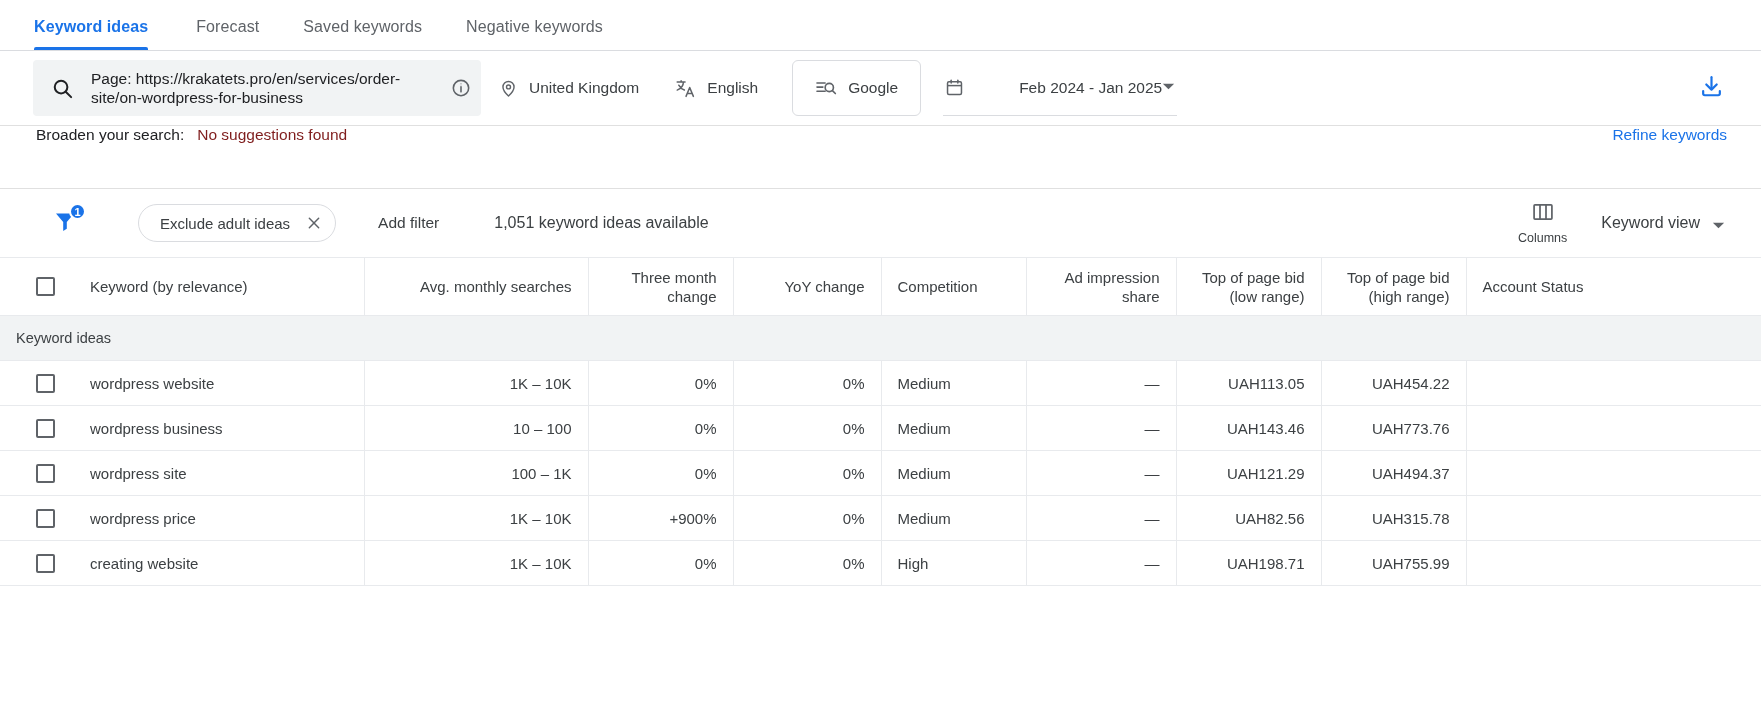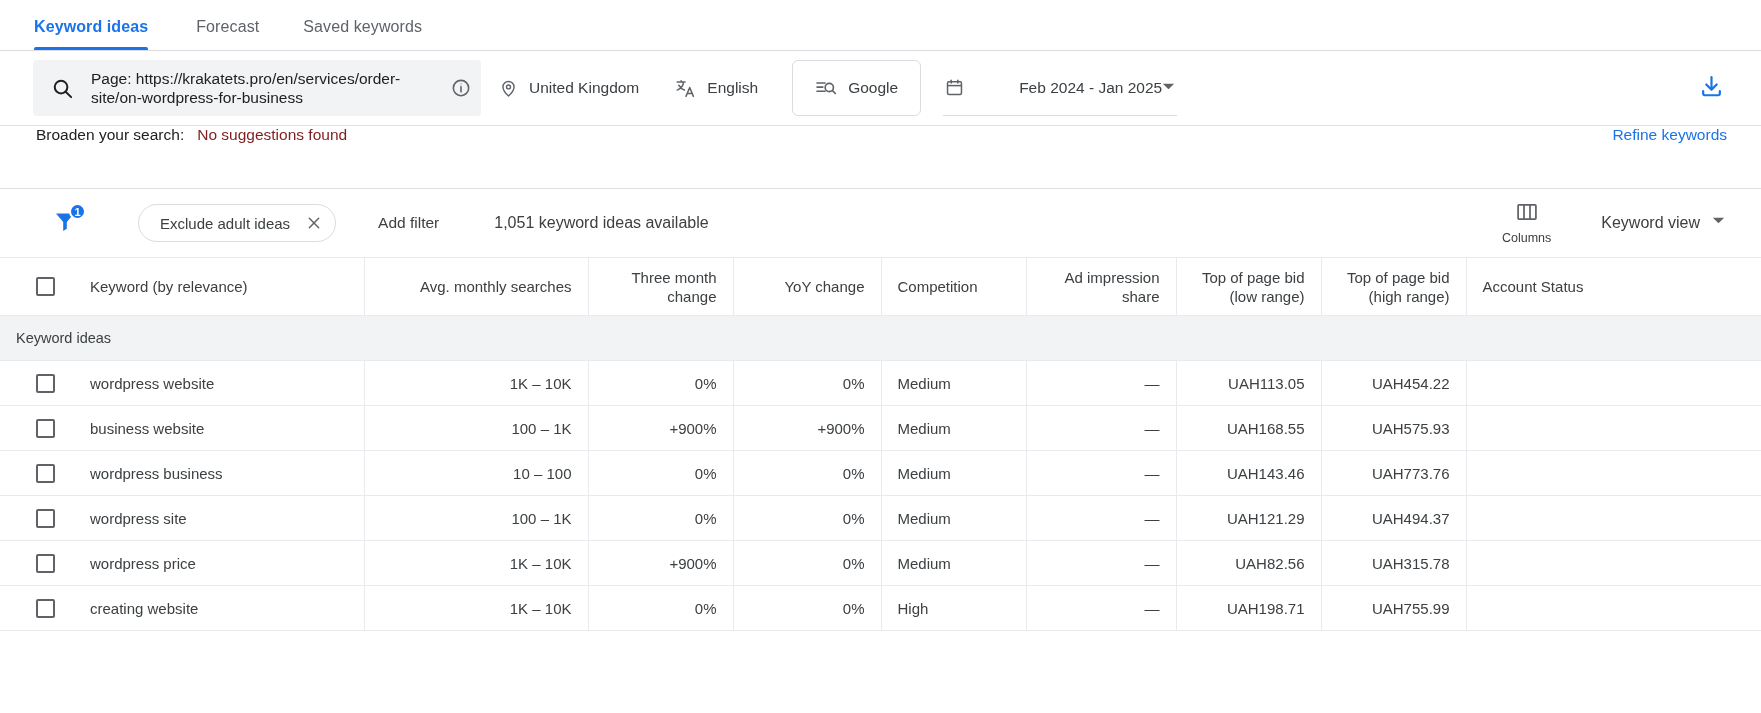--- a/index.html
+++ b/index.html
@@ -187,23 +187,23 @@
     margin-left: 55px;
     white-space: nowrap;
   }
   .fr-right { margin-left: auto; display: flex; align-items: center; }
   .columns-btn {
     display: flex; flex-direction: column; align-items: center;
     cursor: pointer; padding: 0 10px;
   }
   .columns-btn .cb-label { font-size: 12.5px; color: #3c4043; margin-top: 5px; }
   .keyword-view {
-    display: flex; align-items: flex-start;
+    display: flex; align-items: flex-end;
     font-size: 16px; color: #3c4043;
-    margin-left: 40px; margin-right: 12px;
+    margin-left: 24px; margin-right: 12px;
     cursor: pointer; white-space: nowrap;
   }
   .keyword-view .kv-caret { margin-left: 12px; display:flex; }
 
   
   table.kwtable {
     width: 1761px;
     border-collapse: collapse;
     table-layout: fixed;
     font-size: 15px;
@@ -264,20 +264,23 @@
 
 <div class="tabbar">
   <div class="tab active">
     <span>Keyword ideas</span>
   </div>
   <div class="tab">
     <span>Forecast</span>
   </div>
   <div class="tab">
     <span>Saved keywords</span>
+  </div>
+  <div class="tab">
+    <span>Negative keywords</span>
   </div>
 </div>
 
 <div class="criteria">
 
   <div class="searchbox">
     <span class="s-icon">
       <svg width="23" height="23" viewBox="0 0 24 24" fill="none" stroke="#202124" stroke-width="2.1">
         <circle cx="10.5" cy="10.5" r="6.6"></circle>
           <line x1="15.6" y1="15.6" x2="21" y2="21" stroke-linecap="round"></line>
@@ -474,36 +477,20 @@
         <td class="lft">Medium</td>
         <td class="num">—</td>
         <td class="num">UAH113.05</td>
         <td class="num">UAH454.22</td>
         <td class="lft last-col"></td>
       </tr>
       <tr>
         <td class="kwcell">
           <div class="td-kw-inner">
             <span class="cbx"></span>
-            <span>business website</span>
-          </div>
-        </td>
-        <td class="num">100 – 1K</td>
-        <td class="num">+900%</td>
-        <td class="num">+900%</td>
-        <td class="lft">Medium</td>
-        <td class="num">—</td>
-        <td class="num">UAH168.55</td>
-        <td class="num">UAH575.93</td>
-        <td class="lft last-col"></td>
-      </tr>
-      <tr>
-        <td class="kwcell">
-          <div class="td-kw-inner">
-            <span class="cbx"></span>
             <span>wordpress business</span>
           </div>
         </td>
         <td class="num">10 – 100</td>
         <td class="num">0%</td>
         <td class="num">0%</td>
         <td class="lft">Medium</td>
         <td class="num">—</td>
         <td class="num">UAH143.46</td>
         <td class="num">UAH773.76</td>

